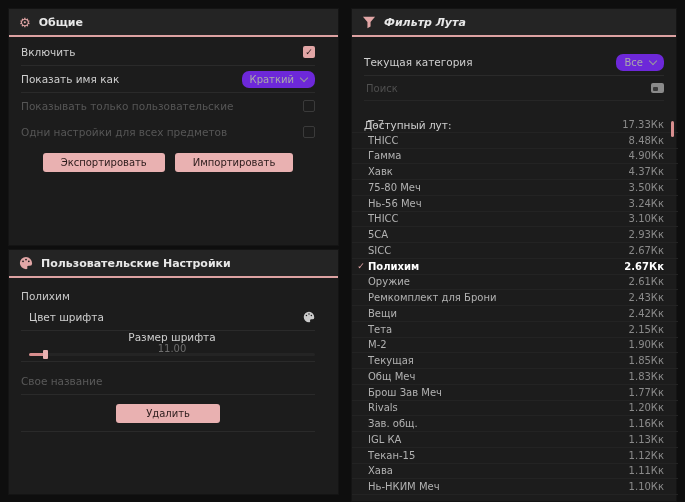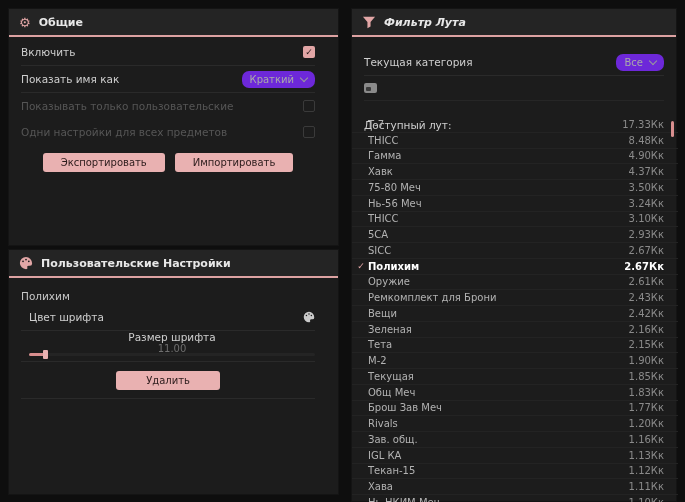--- a/index.html
+++ b/index.html
@@ -124,20 +124,23 @@
       <div class="setting-row sub-row" style="height:22px;flex-direction:column;">
         <span class="lbl">Размер шрифта</span>
         <span class="value-txt">11.00</span>
       </div>
       <div class="slider-row">
         <div class="slider-track">
           <div class="slider-fill"></div>
           <div class="slider-thumb"></div>
         </div>
       </div>
+      <div class="input-row">
+        <input class="text-input" placeholder="Свое название" style="">
+      </div>
       <div class="delete-wrap">
         <button class="pink-btn" style="padding:4px 30px;">Удалить</button>
       </div>
       <div class="hline"></div>
     </div>
   </section>
 
   <section class="panel panel-filter">
     <header class="phead italic">
       <svg class="icon-svg" width="14" height="13" viewBox="0 0 16 15">
@@ -147,20 +150,21 @@
     </header>
     <div class="frows">
       <div class="setting-row bordered">
         <span class="lbl">Текущая категория</span>
         <div class="pill">
           <span>Все</span>
           <span class="chev"></span>
         </div>
       </div>
       <div class="search-row">
+        <input class="search-input" placeholder="Поиск" style="">
         <span class="opt-icon"></span>
       </div>
     </div>
     <div class="avail-lbl">Доступный лут:</div>
     <div class="loot-list">
         <div class="loot-row">
           <span class="loot-check"></span>
           <span class="loot-name">Т-7</span>
           <span class="loot-val">17.33Кк</span>
         </div>
@@ -219,25 +223,20 @@
           <span class="loot-name">Ремкомплект для Брони</span>
           <span class="loot-val">2.43Кк</span>
         </div>
         <div class="loot-row">
           <span class="loot-check"></span>
           <span class="loot-name">Вещи</span>
           <span class="loot-val">2.42Кк</span>
         </div>
         <div class="loot-row">
           <span class="loot-check"></span>
-          <span class="loot-name">Зеленая</span>
-          <span class="loot-val">2.16Кк</span>
-        </div>
-        <div class="loot-row">
-          <span class="loot-check"></span>
           <span class="loot-name">Тета</span>
           <span class="loot-val">2.15Кк</span>
         </div>
         <div class="loot-row">
           <span class="loot-check"></span>
           <span class="loot-name">М-2</span>
           <span class="loot-val">1.90Кк</span>
         </div>
         <div class="loot-row">
           <span class="loot-check"></span>

